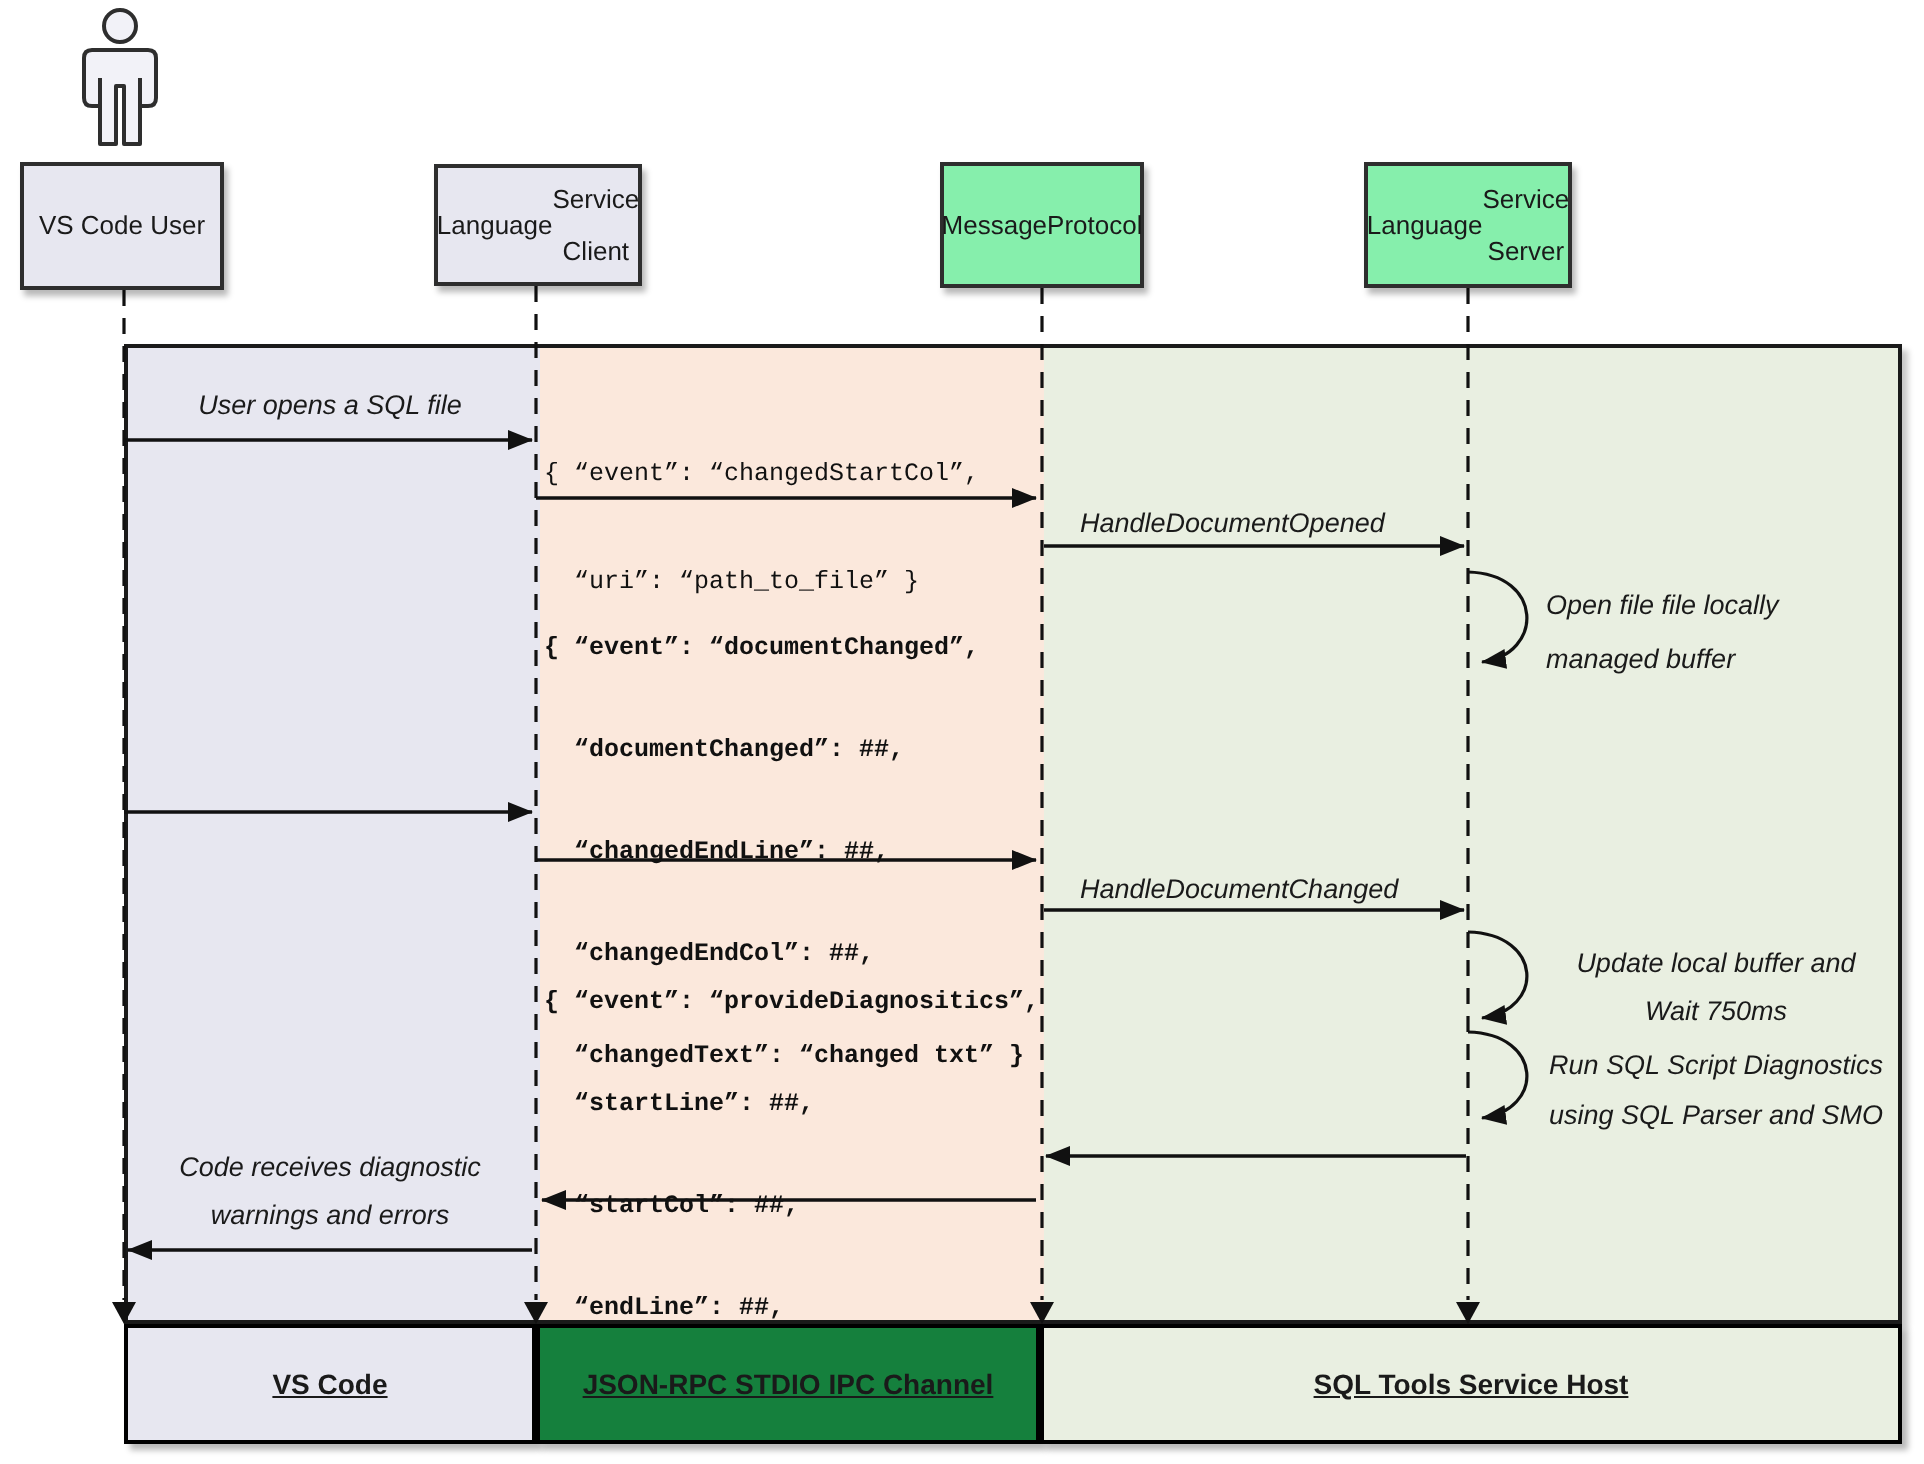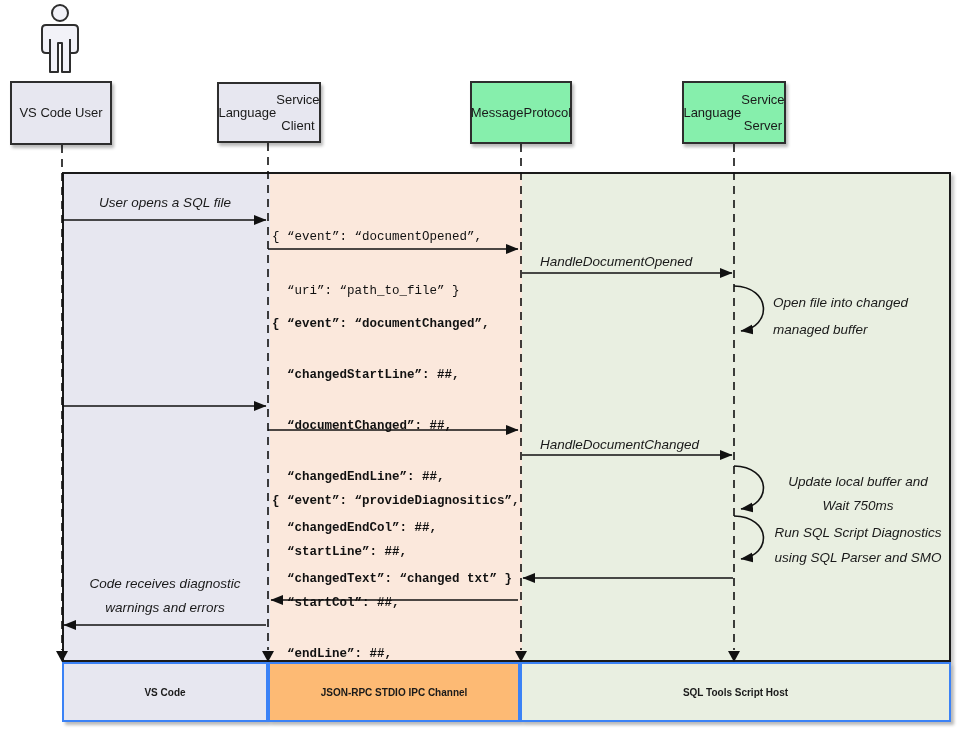--- a/index.html
+++ b/index.html
@@ -22,25 +22,25 @@
   .actor-box {
     position:absolute; box-sizing:border-box; border:2px solid #2e2e2e;
     background:#E7E7F0; box-shadow:2px 3px 3px rgba(0,0,0,0.28);
     display:flex; flex-direction:row; align-items:center; justify-content:center;
     text-align:center; font-size:13px; line-height:26px;
   }
   .green-box { background:#86efac; }
   
   .foot-box {
     position:absolute; top:662px; height:60px; box-sizing:border-box;
-    border:2px solid #3b82f6; display:flex; align-items:center; justify-content:center;
-    font-weight:bold; font-size:10px; box-shadow:3px 3px 3px rgba(0,0,0,0.28);
+    border:2px solid #000000; display:flex; align-items:center; justify-content:center;
+    font-weight:bold; font-size:14px; box-shadow:3px 3px 3px rgba(0,0,0,0.28);text-decoration:underline;
   }
   .foot-vscode  { left:62px;  width:206px; background:#E7E7F0; }
-  .foot-channel { left:268px; width:252px; background:#fdba74;text-align:center; }
+  .foot-channel { left:268px; width:252px; background:#15803d;text-align:center; }
   .foot-host    { left:520px; width:431px; background:#E9EFE1; }
   
   .lbl {
     position:absolute; font-style:italic; font-size:13.5px;
     height:20px; line-height:20px; white-space:nowrap;
   }
   .ctr  { left:62px;  width:206px; text-align:center; }
   .ctr2 { left:748px; width:220px; text-align:center; white-space:nowrap; }
   
   .json-block {
@@ -119,37 +119,36 @@
     <div>Message</div>
     <div>Protocol</div>
   </div>
   <div class="actor-box green-box" style="left:682px;top:81px;width:104px;height:63px">
     <div>Language</div>
     <div>Service Server</div>
   </div>
 
   <div class="lbl ctr" style="top:193px">User opens a SQL file</div>
   <div class="lbl" style="left:540px;top:252px">HandleDocumentOpened</div>
-  <div class="lbl" style="left:773px;top:293px">Open file into changed</div>
+  <div class="lbl" style="left:773px;top:293px">Open file file locally</div>
   <div class="lbl" style="left:773px;top:320px">managed buffer</div>
   <div class="lbl" style="left:540px;top:435px">HandleDocumentChanged</div>
   <div class="lbl ctr2" style="top:472px">Update local buffer and</div>
   <div class="lbl ctr2" style="top:496px">Wait 750ms</div>
   <div class="lbl ctr2" style="top:523px">Run SQL Script Diagnostics</div>
   <div class="lbl ctr2" style="top:548px">using SQL Parser and SMO</div>
   <div class="lbl ctr" style="top:574px">Code receives diagnostic</div>
   <div class="lbl ctr" style="top:598px">warnings and errors</div>
 
   <div class="json-block lh26" style="top:196px">
-    <div>{ “event”: “documentOpened”,</div>
+    <div>{ “event”: “changedStartCol”,</div>
     <div>  “uri”: “path_to_file” }</div>
   </div>
   <div class="json-block lh23" style="top:285px">
     <div>{ “event”: “documentChanged”,</div>
-    <div>  “changedStartLine”: ##,</div>
     <div>  “documentChanged”: ##,</div>
     <div>  “changedEndLine”: ##,</div>
     <div>  “changedEndCol”: ##,</div>
     <div>  “changedText”: “changed txt” }</div>
   </div>
   <div class="json-block lh23" style="top:462px">
     <div>{ “event”: “provideDiagnositics”,</div>
     <div>  “startLine”: ##,</div>
     <div>  “startCol”: ##,</div>
     <div>  “endLine”: ##,</div>
@@ -157,16 +156,16 @@
     
   </div>
 
   <div class="foot-box foot-vscode">
     <span>VS Code</span>
   </div>
   <div class="foot-box foot-channel">
     <span>JSON-RPC STDIO IPC Channel</span>
   </div>
   <div class="foot-box foot-host">
-    <span>SQL Tools Script Host</span>
+    <span>SQL Tools Service Host</span>
   </div>
 
 </div>
 
 </body></html>

